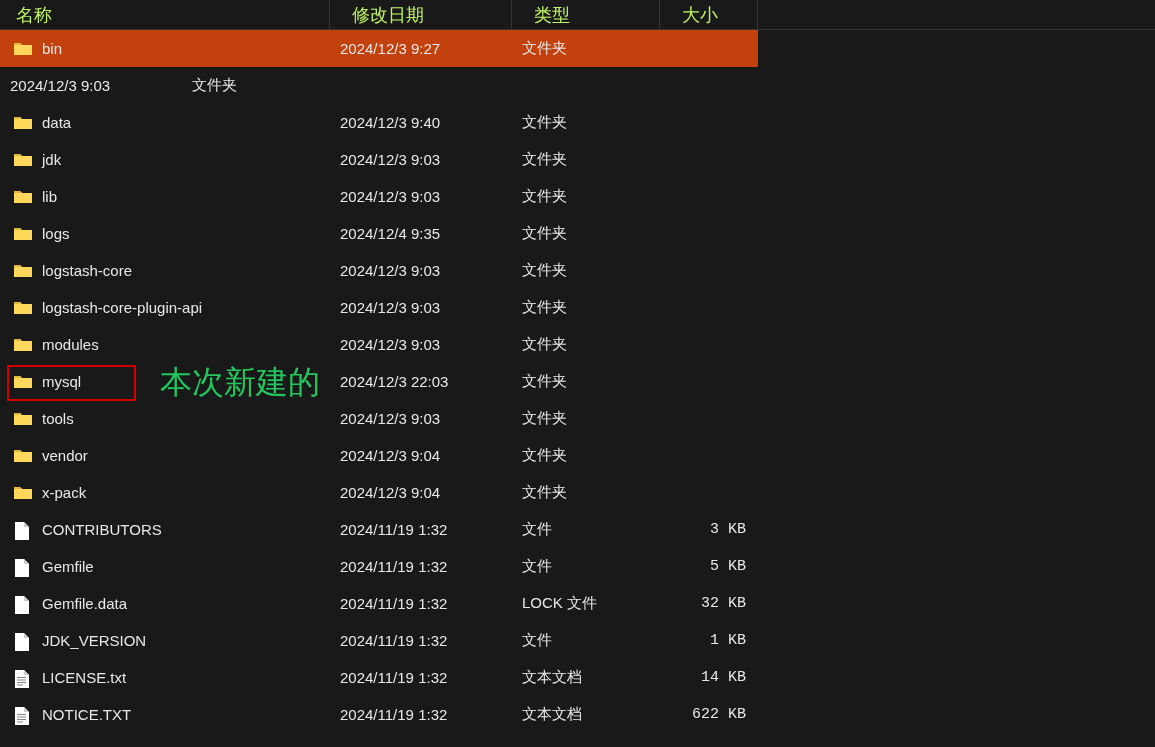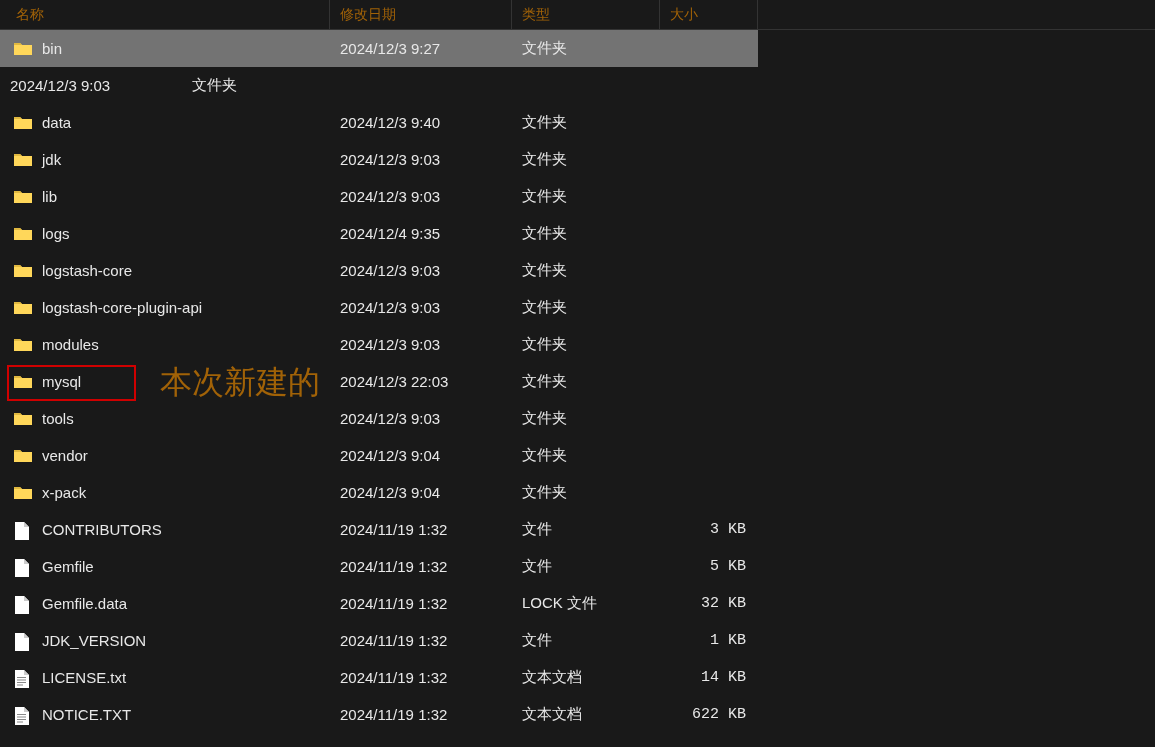--- a/index.html
+++ b/index.html
@@ -18,44 +18,44 @@
       position: relative;
     }
     .header-row {
       display: flex;
       height: 30px;
       align-items: center;
       background: #191919;
       border-bottom: 1px solid #333;
     }
     .header-cell {
-      padding: 5px 10px;
-      color: #a16207;
-      font-size: 14px;
+      padding: 5px 22px;
+      color: #bef264;
+      font-size: 18px;
       border-right: 1px solid #333;
       height: 100%;
       display: flex;
       align-items: center;
     }
     .col-name { width: 330px; padding-left: 16px; }
     .col-date { width: 182px; }
     .col-type { width: 148px; text-align: center; }
     .col-size { width: 98px; text-align: right; }
     
     .file-list {
       width: 758px;
     }
     .file-row {
       display: flex;
       height: 37px;
       align-items: center;
       cursor: pointer;
     }
     .file-row.selected {
-      background: #737373;
+      background: #c2410c;
     }
     .cell {
       padding: 0 10px;
       color: #e8e8e8;
       font-size: 15px;
       height: 100%;
       display: flex;
       align-items: center;
     }
     .cell-name {
@@ -94,21 +94,21 @@
       width: 16px;
       height: 18px;
     }
     .highlight-box {
       position: absolute;
       border: 2px solid #d00000;
       pointer-events: none;
     }
     .annotation {
       position: absolute;
-      color: #a16207;
+      color: #22c55e;
       font-size: 32px;
       font-weight: 500;
       pointer-events: none;
       font-family: "Microsoft YaHei", sans-serif;
     }
   </style>
 </head>
 <body>
 
 <div class="header-row">

